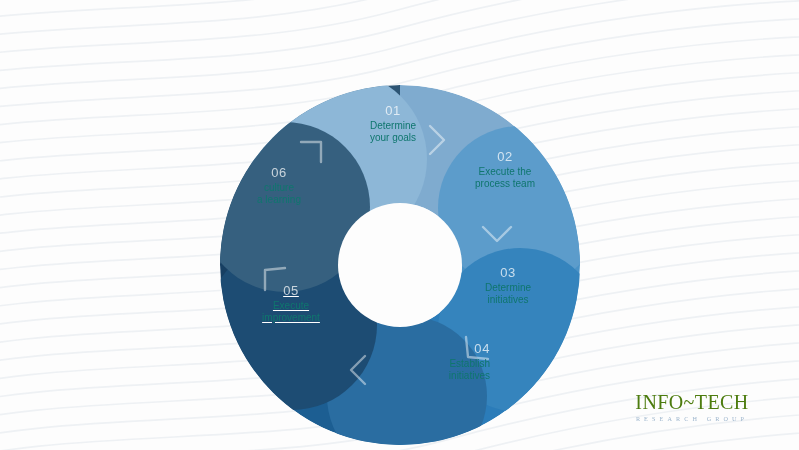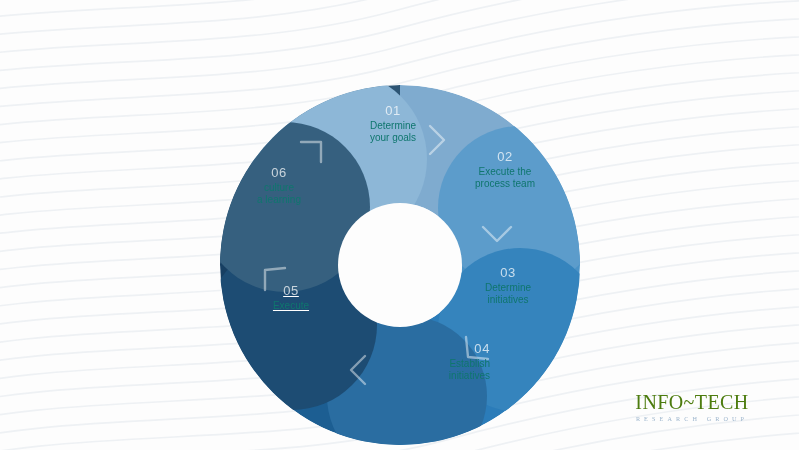--- a/index.html
+++ b/index.html
@@ -238,20 +238,21 @@
 
     <div class="seg-label" style="left:198px; top:258px;text-align:right;">
       <div class="seg-num">04</div>
       <div class="seg-text">Establish</div>
       <div class="seg-text">initiatives</div>
     </div>
 
     <div class="seg-label" style="left:74px; top:200px;text-decoration:underline;">
       <div class="seg-num">05</div>
       <div class="seg-text">Execute</div>
+      <div class="seg-text">improvement</div>
     </div>
 
     <div class="seg-label" style="left:62px; top:82px;">
       <div class="seg-num">06</div>
       <div class="seg-text">culture</div>
       <div class="seg-text">a learning</div>
     </div>
 
   </div>
 

